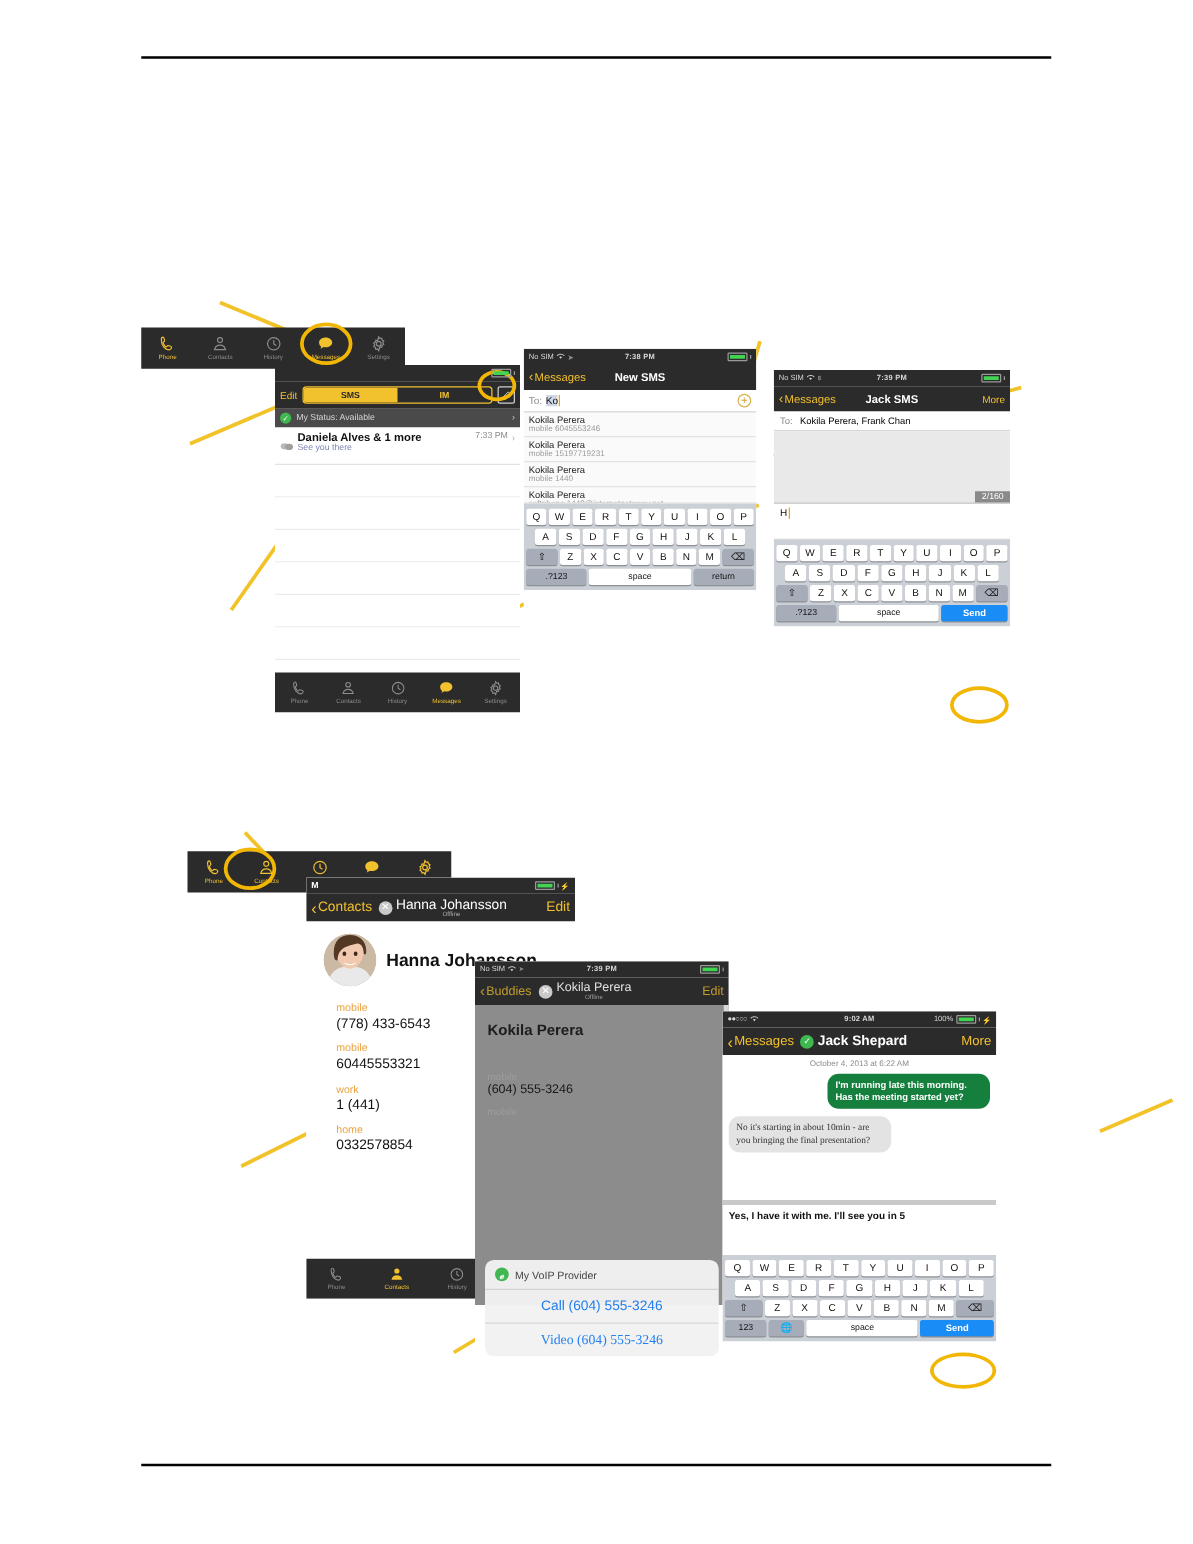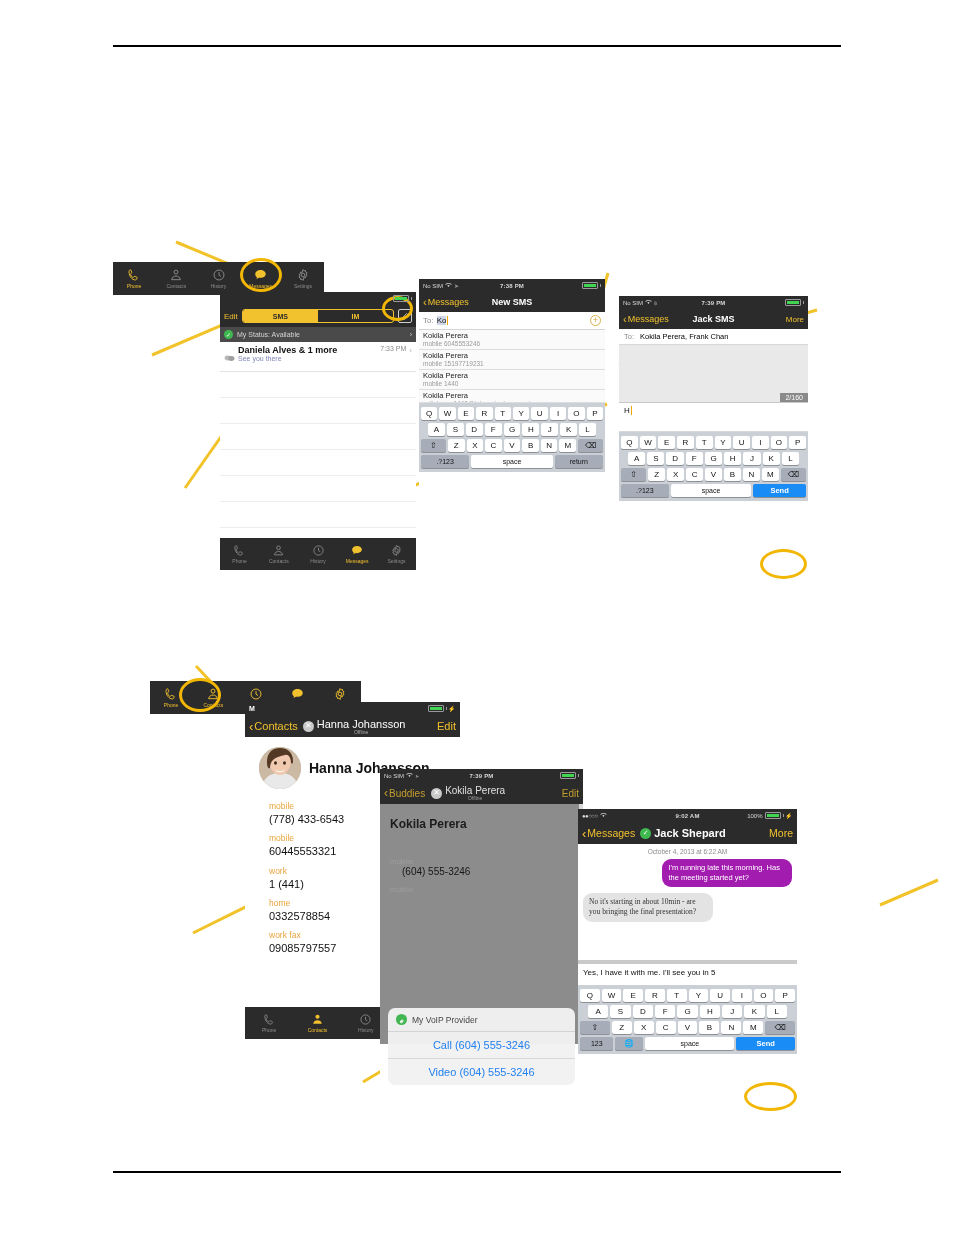--- a/index.html
+++ b/index.html
@@ -118,38 +118,38 @@
   .fld { margin-bottom:7px; }
   .fld .k { color:#e8a33d; font-size:8.5px; line-height:1.3; }
   .fld .v { color:#111; font-size:11px; line-height:1.3; }
 
   
   #phone5 { left:380px; top:769px; width:203px; height:320px; }
   .dim { background:#8c8c8c; }
   .b-name { font-size:12px; font-weight:bold; color:#1c1c1c; padding:13px 10px 0;}
   .b-fld { padding:0 10px; }
   .b-fld .k { color:#9d9d9d; font-size:8px; }
-  .b-fld .v { color:#171717; font-size:10px;margin-left:12px; }
+  .b-fld .v { color:#171717; font-size:10px; }
   .sheet { position:absolute; left:8px; right:8px; bottom:4px; }
   .sheet-box { background:#f2f2f2; border-radius:7px; overflow:hidden; opacity:.96;}
   .sheet-title { display:flex; align-items:center; gap:5px; padding:6px 8px; font-size:8.5px; color:#444; border-bottom:1px solid #d6d6d6;}
   .sheet-logo { width:11px; height:11px; border-radius:50%; background:#3fb84f; color:#fff; font-size:8px; display:flex; align-items:center; justify-content:center; font-weight:bold;}
   .sheet-item { text-align:center; color:#1a7cf0; font-size:11px; padding:7px 0; border-bottom:1px solid #d6d6d6;}
-  .sheet-item.last { border-bottom:none; }
+  .sheet-item.last { border-bottom:none;font-family:Liberation Serif, serif; }
   .sheet-cancel { margin-top:4px; background:#fbfbfb; border-radius:7px; text-align:center; color:#1a7cf0; font-size:11.5px; font-weight:bold; padding:8px 0;}
 
   
   #phone6 { left:578px; top:809px; width:219px; height:306px; }
   .chat { background:#fff; height:116px; padding:4px 5px 0; position:relative; }
   .chat-date { text-align:center; font-size:6.5px; color:#8b8b8b; margin-bottom:4px;}
   .bub { max-width:62%; border-radius:9px; padding:4px 6px; font-size:7.5px; line-height:1.35; margin-bottom:6px;}
-  .bub.out { background:#a21caf; color:#fff; margin-left:auto; }
+  .bub.out { background:#15803d; color:#fff; margin-left:auto;font-weight:bold; }
   .bub.in { background:#e3e3e3; color:#333; margin-right:auto;font-family:Liberation Serif, serif; }
   .chat-divider { height:4px; background:#c9c9c9; }
-  .chat-input { background:#fff; height:21px; padding:4px 5px; font-size:8px; color:#111; font-weight:normal;}
+  .chat-input { background:#fff; height:40px; padding:4px 5px; font-size:8px; color:#111; font-weight:bold;}
   .scroll-right { position:absolute; right:0; top:0; width:4px; bottom:0; background:#d8d8d8;}
 </style>
 </head>
 <body>
 
 <div class="page-rule" id="rule-top"></div>
 <div class="page-rule" id="rule-bottom"></div>
 
 <svg style="position:absolute;left:0;top:0;width:954px;height:1235px;pointer-events:none;">
   <g stroke="#f2c229" stroke-width="3" fill="none">
@@ -575,24 +575,20 @@
       <div class="v">60445553321</div>
     </div>
     <div class="fld">
       <div class="k">work</div>
       <div class="v">1 (441)</div>
     </div>
     <div class="fld">
       <div class="k">home</div>
       <div class="v">0332578854</div>
     </div>
-    <div class="fld">
-      <div class="k">work fax</div>
-      <div class="v">09085797557</div>
-    </div>
   </div>
   <div class="tabbar" style="position:absolute;bottom:0;left:0;width:145px;">
     <div class="tab">
       <span>
           <svg width="15" height="13" viewBox="0 0 24 24" fill="none" stroke="currentColor" stroke-width="1.6">
             <path d="M6 3c1 0 2 4 2 5s-2 1.5-2 2.5 3 6 4 6 1.5-2 2.5-2 5 1 5 2-1 4-3 4C9 20.5 3.5 15 3.5 6 3.5 4 5 3 6 3z"></path>
           </svg>
         </span>
       <span class="tlabel">Phone</span>
     </div>

